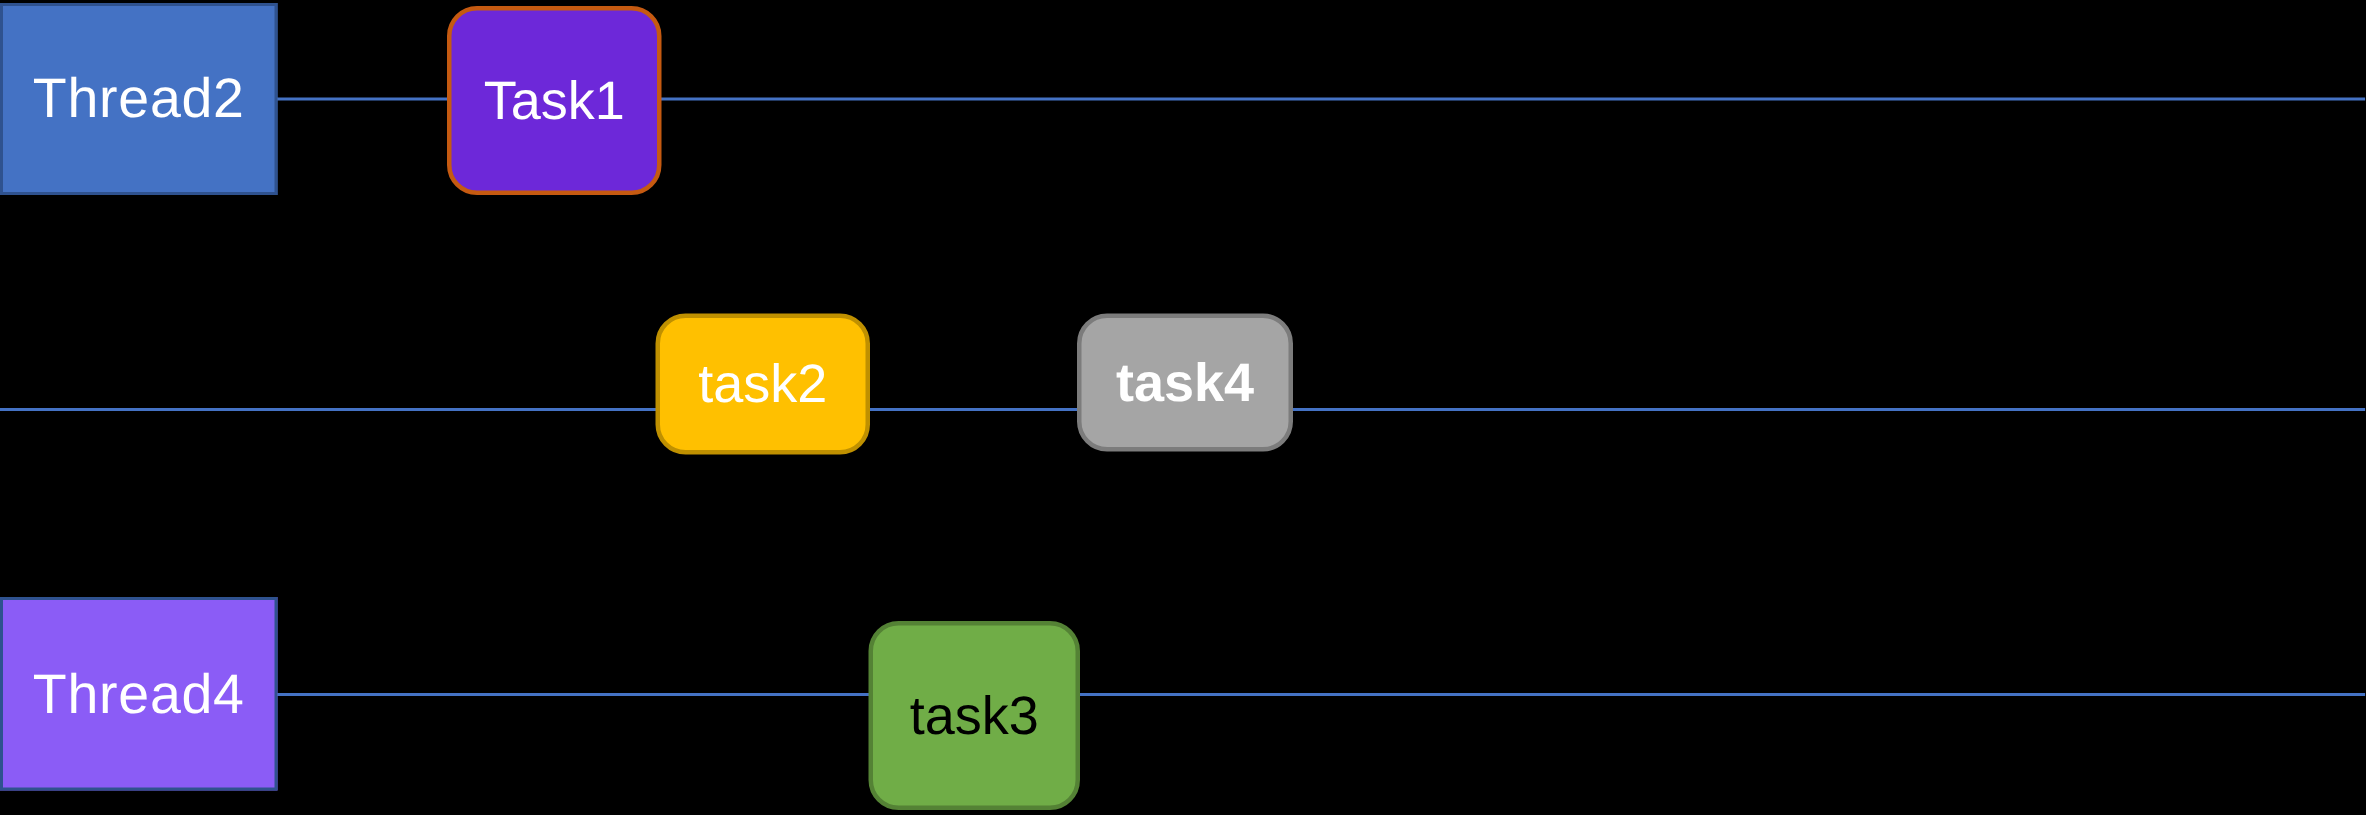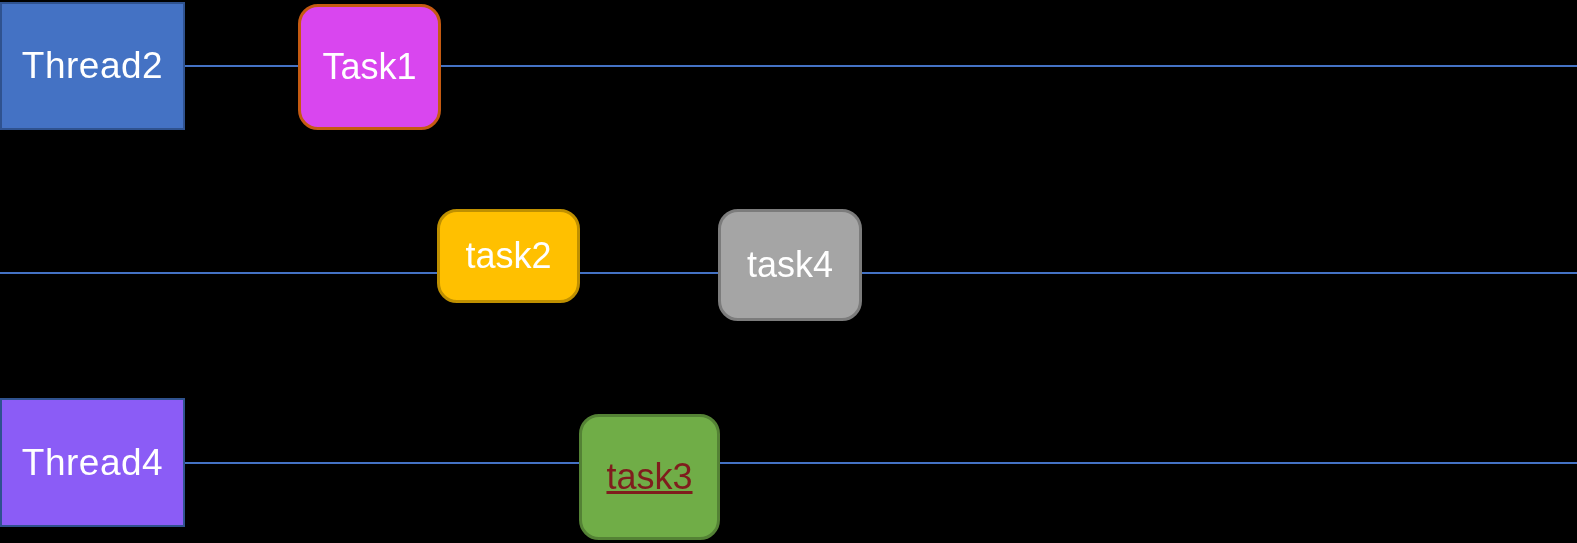--- a/index.html
+++ b/index.html
@@ -65,29 +65,29 @@
 
   <div class="thread-box" style="top: 2px; height: 128px; background-color: rgb(68, 114, 196); border-color: rgb(47, 82, 143);">
     <span class="thread-label" style="color: rgb(255, 255, 255);">Thread2</span>
   </div>
 
 
   <div class="thread-box" style="top: 398px; height: 129px; background-color: #8b5cf6; border-color: rgb(47, 82, 143);">
     <span class="thread-label" style="color: rgb(255, 255, 255);">Thread4</span>
   </div>
 
-  <div class="task-box" style="left: 298px; top: 4px; width: 143px; height: 126px; background-color: #d946ef; border-color: rgb(197, 90, 17);">
+  <div class="task-box" style="left: 298px; top: 4px; width: 143px; height: 126px; background-color: #6d28d9; border-color: rgb(197, 90, 17);">
     <span class="task-label" style="color: rgb(255, 255, 255);">Task1</span>
   </div>
 
   <div class="task-box" style="left: 437px; top: 209px; width: 143px; height: 94px; background-color: rgb(255, 192, 0); border-color: rgb(191, 144, 0);">
     <span class="task-label" style="color: rgb(255, 255, 255);">task2</span>
   </div>
 
-  <div class="task-box" style="left: 718px; top: 209px; width: 144px; height: 112px; background-color: rgb(165, 165, 165); border-color: rgb(124, 124, 124);">
+  <div class="task-box" style="left: 718px; top: 209px; width: 144px; height: 92px; background-color: rgb(165, 165, 165); border-color: rgb(124, 124, 124); font-weight: bold;">
     <span class="task-label" style="color: rgb(255, 255, 255);">task4</span>
   </div>
 
   <div class="task-box" style="left: 579px; top: 414px; width: 141px; height: 126px; background-color: rgb(112, 173, 71); border-color: rgb(84, 130, 53);">
-    <span class="task-label" style="color: #7f1d1d; text-decoration: underline;">task3</span>
+    <span class="task-label" style="color: #000000;">task3</span>
   </div>
 
 </div>
 
 </body></html>

